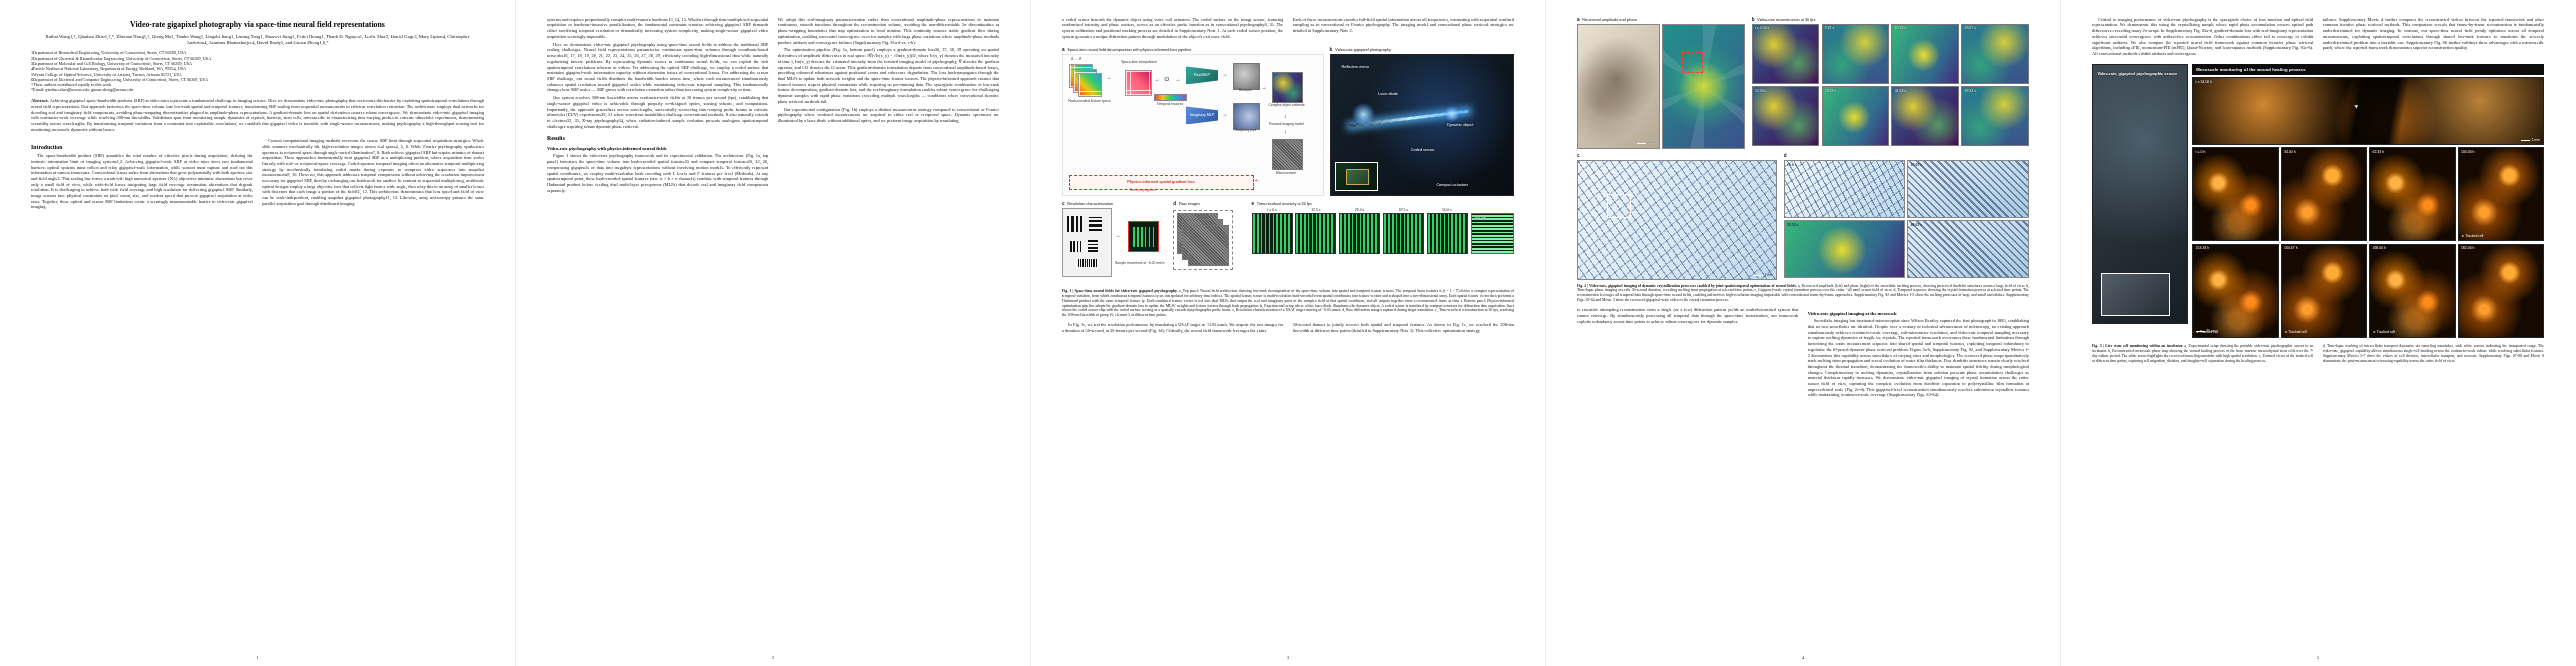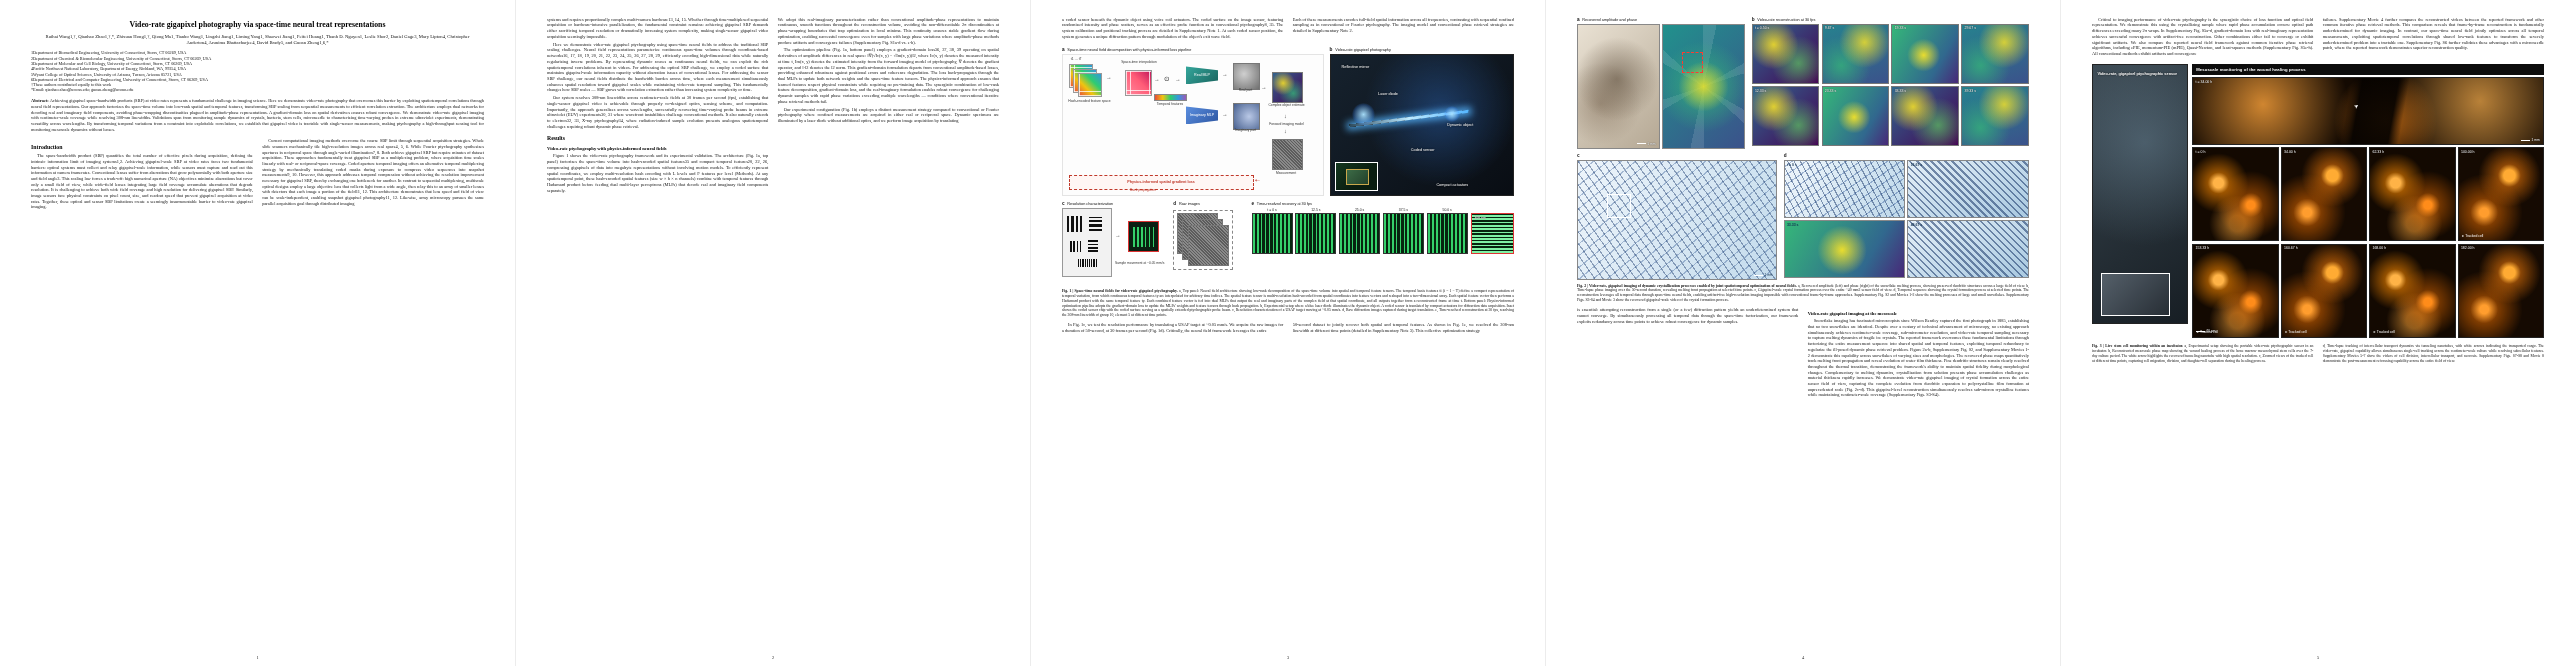--- a/index.html
+++ b/index.html
@@ -178,21 +178,21 @@
     transform:rotate(-35deg);}
   .warrow::before{content:"➤";}
   .f3zoomscale{position:absolute;left:3.3px;bottom:3.3px;}
 </style>
 </head>
 <body>
 
 <div class="canvas">
 
   <section class="sheet">
-    <h1 class="title">Video-rate gigapixel photography via space-time neural treat representations</h1>
+    <h1 class="title">Video-rate gigapixel photography via space-time neural field representations</h1>
     <p class="authors">Ruihai Wang1,†, Qianhao Zhao1,†,*, Zhixuan Hong1,†, Qiong Ma1, Tianbo Wang1, Lingzhi Jiang1, Liming Yang1, Shaowei Jiang1, Feifei Huang1, Thanh D. Nguyen1, Leslie Shor2, Daniel Gage3, Mary Lipton4, Christopher Anderton4, Arunima Bhattacharjee4, David Brady5, and Guoan Zheng1,6,*</p>
     <div>
         <p class="affil">1Department of Biomedical Engineering, University of Connecticut, Storrs, CT 06269, USA</p>
         <p class="affil">2Department of Chemical &amp; Biomolecular Engineering, University of Connecticut, Storrs, CT 06269, USA</p>
         <p class="affil">3Department of Molecular and Cell Biology, University of Connecticut, Storrs, CT 06269, USA</p>
         <p class="affil">4Pacific Northwest National Laboratory, Department of Energy, Richland, WA, 99354, USA</p>
         <p class="affil">5Wyant College of Optical Sciences, University of Arizona, Tucson, Arizona 85721, USA</p>
         <p class="affil">6Department of Electrical and Computer Engineering, University of Connecticut, Storrs, CT 06269, USA</p>
         <p class="affil">†These authors contributed equally to this work</p>
         <p class="affil">*Email: qianhao.zhao@uconn.edu; guoan.zheng@uconn.edu</p>

